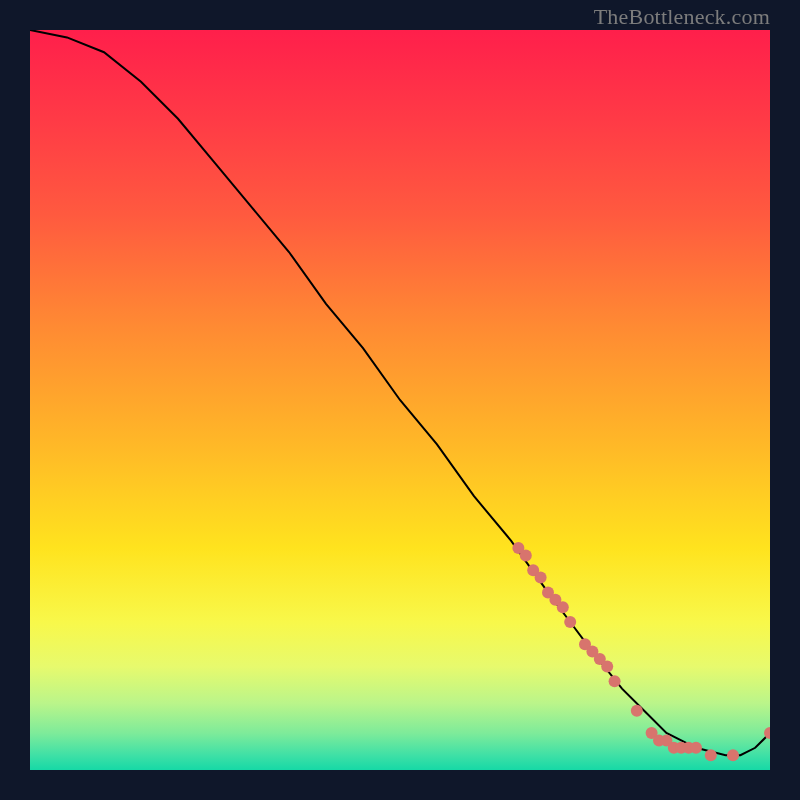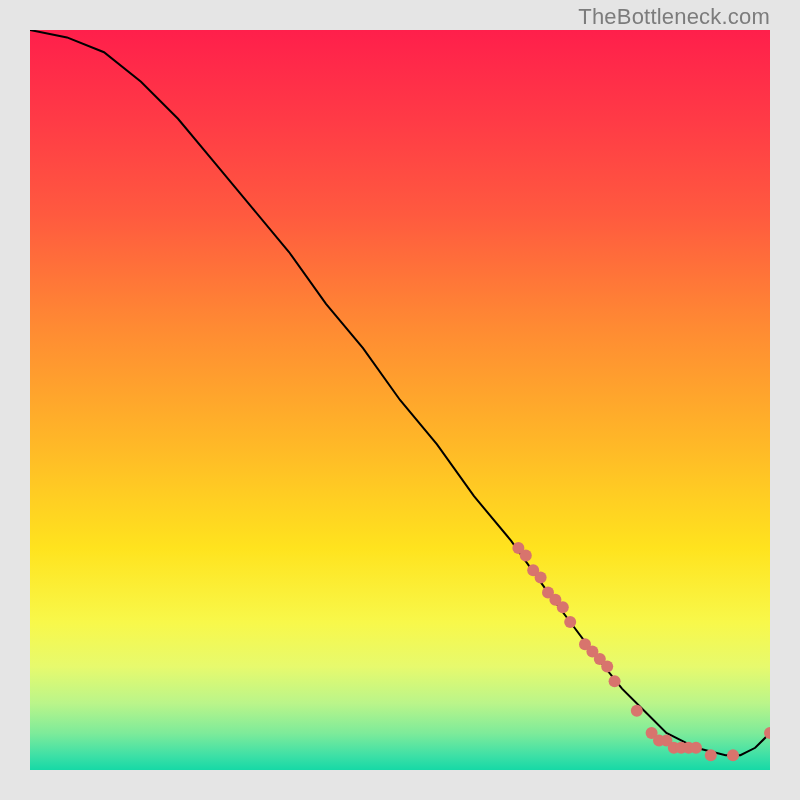--- a/index.html
+++ b/index.html
@@ -8,21 +8,22 @@
     width: 800px;
     height: 800px;
     background: #000;
     overflow: hidden;
     font-family: Arial, Helvetica, sans-serif;
   }
   .stage {
     position: relative;
     width: 800px;
     height: 800px;
-    background: #e5e5e5;
+    background: #0f172a;
+    font-family: Liberation Serif, serif;
   }
   .plot-area {
     position: absolute;
     left: 30px;
     top: 30px;
     width: 740px;
     height: 740px;
   }
   svg {
     display: block;

